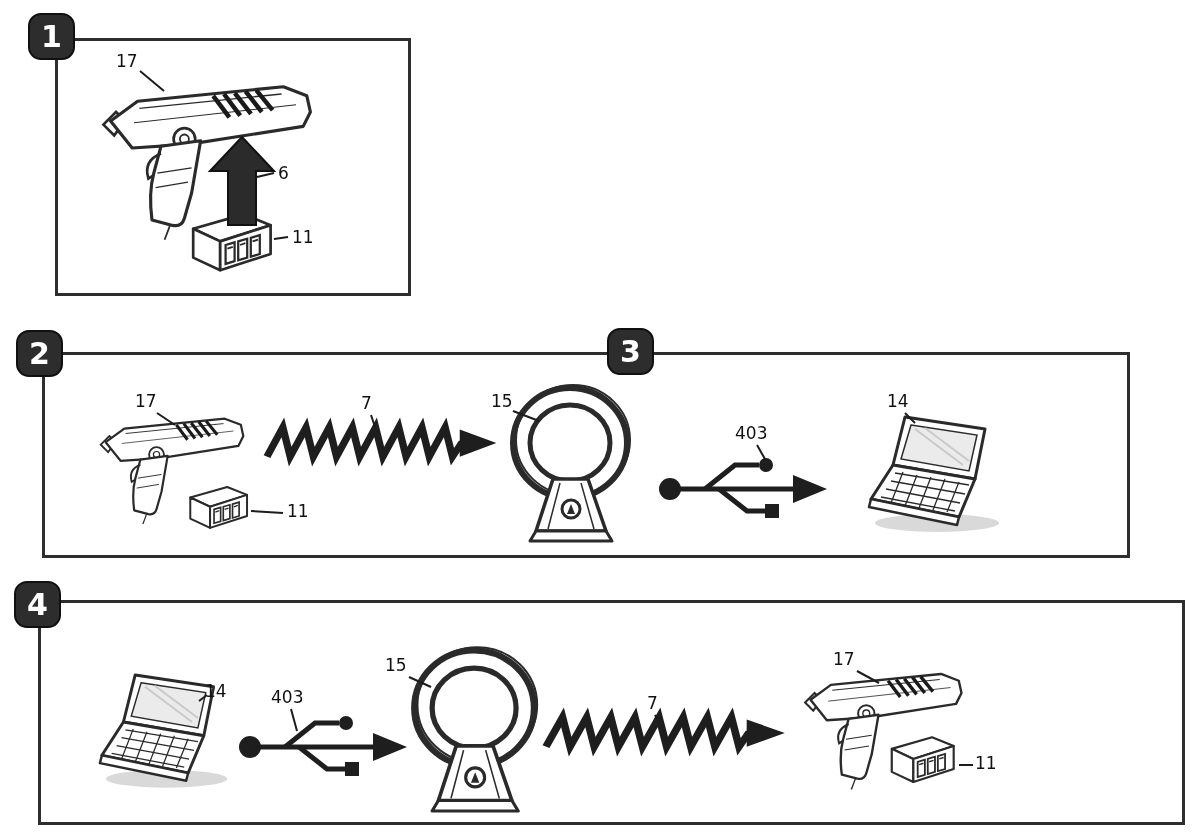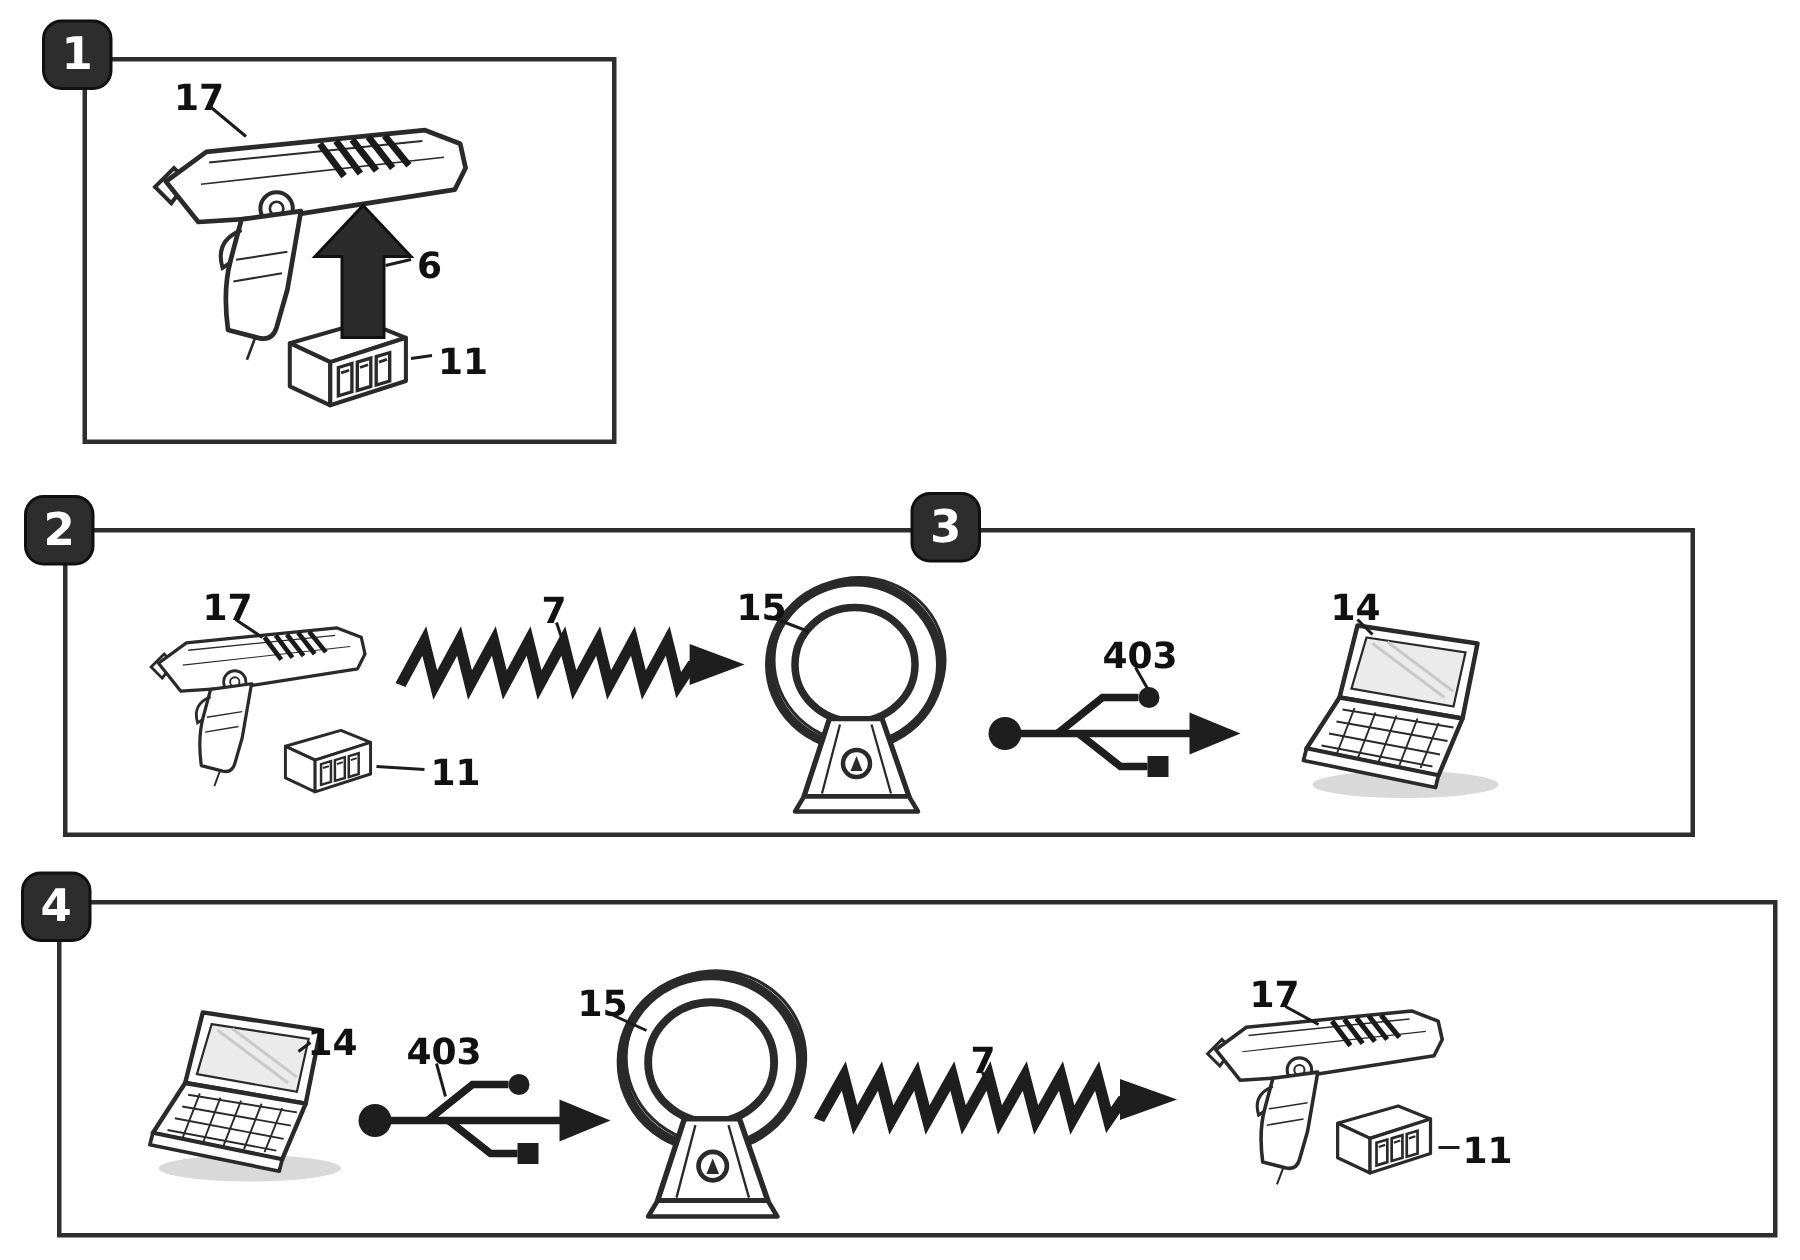--- a/index.html
+++ b/index.html
@@ -9,22 +9,22 @@
   .panel { position:absolute; border:3px solid #2e2e2e; background:#ffffff; }
   .panel > svg { position:absolute; left:0; top:0; }
   .badge {
     position:absolute; width:47px; height:47px; border-radius:13px;
     background:#2d2d2d; border:2px solid #101010; color:#ffffff;
     display:flex; align-items:center; justify-content:center;
     font-family:"DejaVu Sans", sans-serif; font-weight:bold; font-size:30px;
     z-index:6;
   }
   .plabel {
-    position:absolute; font-family:"DejaVu Sans", sans-serif; font-weight:bold;
-    font-size:24px; color:#111111; z-index:4; line-height:1;
+    position:absolute; font-family:"DejaVu Sans", sans-serif; font-weight:normal;
+    font-size:17px; color:#111111; z-index:4; line-height:1;
   }
 </style>
 </head>
 <body>
 
 <svg width="0" height="0" style="position:absolute" aria-hidden="true">
   <defs>
     <g id="gun">
       <path d="M6,64 L20,50 L30,60 L18,76 Z" fill="#ffffff" stroke="#2a2a2a" stroke-width="3"></path>
       <path d="M14,60 L44,38 L206,22 L232,32 L236,50 L228,66 L100,86 L38,90 Z" fill="#ffffff" stroke="#2a2a2a" stroke-width="3.5" stroke-linejoin="round"></path>

